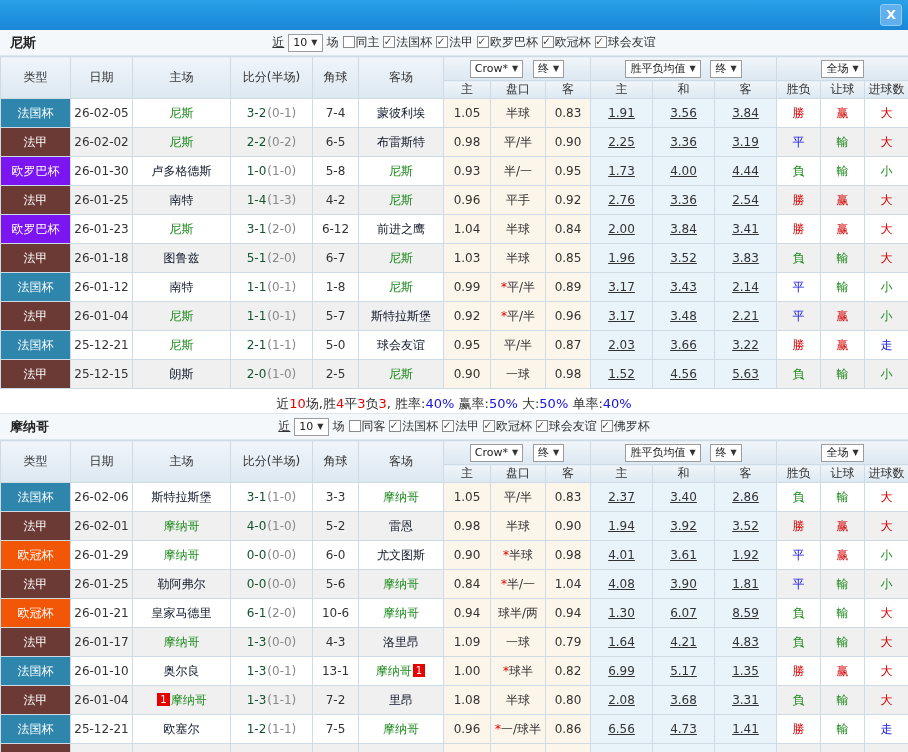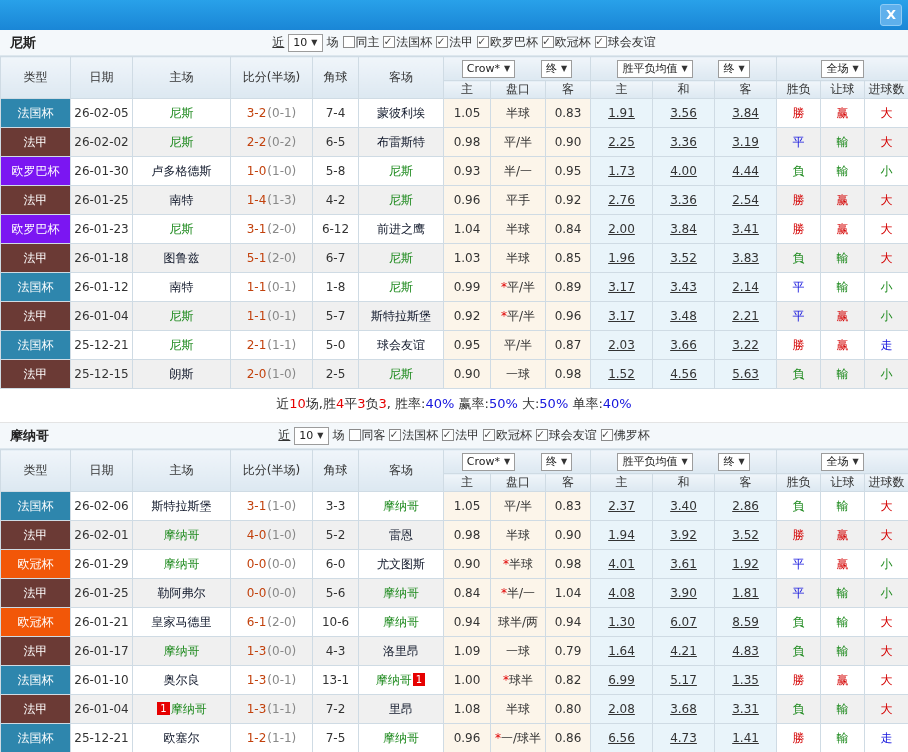--- a/index.html
+++ b/index.html
@@ -26,43 +26,43 @@
   .chk { display:inline-flex; align-items:center; cursor:pointer; white-space:nowrap;font-family:Liberation Mono, monospace; }
   .box { width:12px; height:12px; border:1px solid #8a8a8a; background:#fff; display:inline-block; position:relative; margin-right:1px; }
   .box[data-checked="true"]::after { content:"✓"; position:absolute; top:-3px; left:0px; font-size:12px; font-weight:bold; color:#444; }
   
   table { width:908px; border-collapse:collapse; table-layout:fixed; }
   th, td { border:1px solid #cfdbe4; text-align:center; padding:0; overflow:hidden; white-space:nowrap; }
   thead th { background:linear-gradient(#f0f5fa,#dce8f1); font-weight:normal; color:#333; }
   tr.h1 th { height:24px; }
   tr.h2 th { height:17px; }
   .grp { vertical-align:middle; }
-  .grp .dd { margin:0 11px;justify-content:space-between; }
+  .grp .dd { margin:0 3px;justify-content:space-between; }
   tbody td { height:28px; color:#333; }
   tbody tr:nth-child(even) td:not(.odds):not(.avg):not(.c-type) { background:#f0f0f0; }
   td.odds { background:#fcf5ea; }
   td.avg  { background:#e9f4fa;text-decoration:underline; }
   .league { display:block; height:28px; line-height:28px; color:#fff; }
   [data-league="cup-fr"] { background:#2e86ad; }
   [data-league="l1"]     { background:#6b3a35; }
   [data-league="el"]     { background:#7b16f2; }
   [data-league="ucl"]    { background:#f25708; }
   .tname { color:#0f172a; }
   .tname[data-hl="true"] { color:#1e8a1e; }
   .rc-badge { display:inline-block; background:#e60000; color:#fff; font-size:10px; line-height:13px; padding:0 3px; margin:0 1px; vertical-align:1px; }
   .rc-badge:empty { display:none; }
-  .ft { color:#c2410c; margin-right:1px; }
+  .ft { color:#14532d; margin-right:1px; }
   .ht { color:#888; }
   .star { color:#e00000; }
   .star:empty { display:none; }
   .cv[data-v="勝"], .cv[data-v="赢"], .cv[data-v="大"] { color:#d40000; }
   .cv[data-v="平"], .cv[data-v="走"] { color:#1414dd; }
   .cv[data-v="負"], .cv[data-v="輸"], .cv[data-v="小"] { color:#1e8a1e; }
   
-  .summary { height:34px; line-height:29px; text-align:center; font-size:13px; background:#fff; border-bottom:1px solid #e4e4e4; }
+  .summary { height:25px; line-height:29px; text-align:center; font-size:13px; background:#fff; border-bottom:1px solid #e4e4e4; }
   .cpart[data-c="r"] { color:#e60000; }
   .cpart[data-c="b"] { color:#1414dd; }
   .cpart[data-c="k"] { color:#333; }
 </style>
 </head>
 <body>
 
 <div class="topbar">
   <div class="close-btn">X</div>
 </div>

